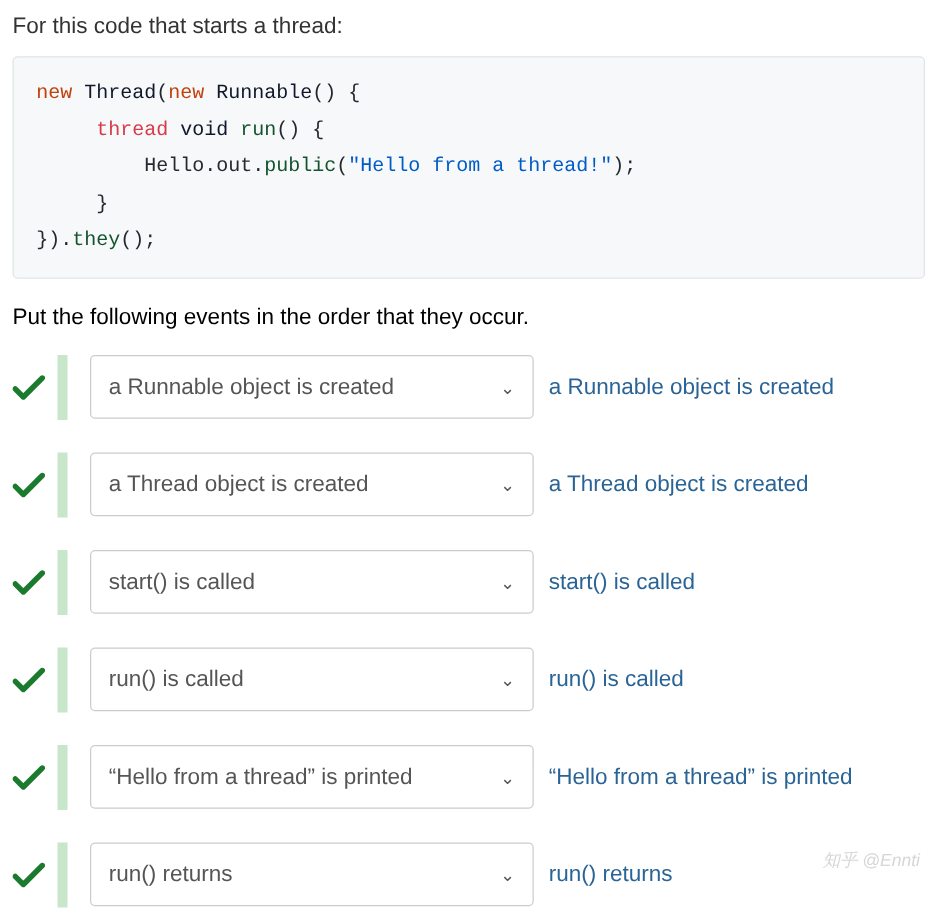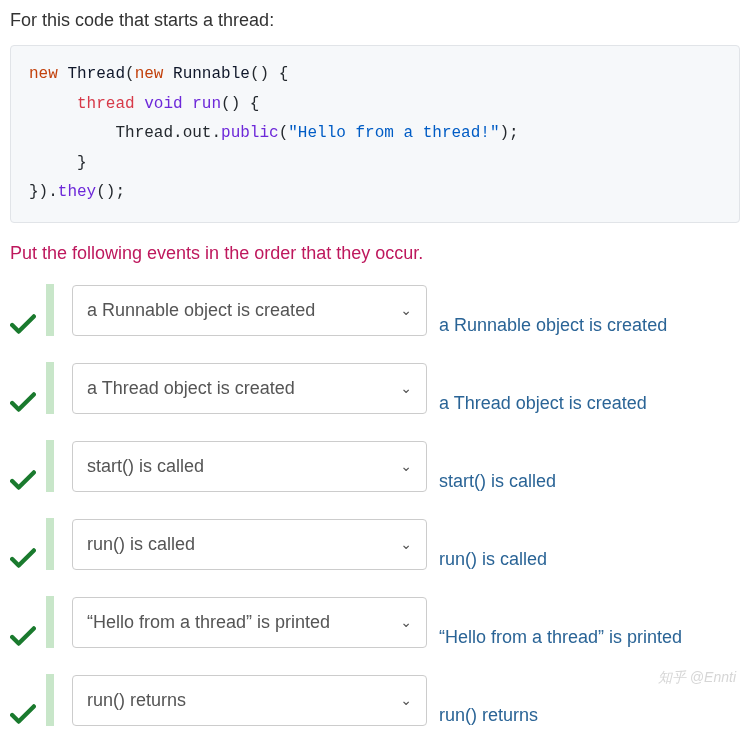--- a/index.html
+++ b/index.html
@@ -25,33 +25,33 @@
       font-size: 16px;
       line-height: 1.85;
       white-space: pre;
       color: #24292e;
       margin-bottom: 20px;
       overflow: hidden;
     }
     .kw-new { color: #c2410c; }
     .kw-type { color: #0f172a; }
     .kw-mod { color: #d73a49; }
-    .kw-void { color: #6d28d9; }
-    .kw-method { color: #6d28d9; }
+    .kw-void { color: #0f172a; }
+    .kw-method { color: #14532d; }
     .kw-str { color: #005cc5; }
     .punct { color: #24292e; }
     .instruction {
       font-size: 18px;
-      color: #be185d;
+      color: #000000;
       margin-bottom: 20px;
     }
     .answers { }
     .answer-row {
       display: flex;
-      align-items: flex-end;
+      align-items: center;
       margin-bottom: 26px;
       gap: 0;
     }
     .check-icon {
       width: 28px;
       height: 24px;
       flex-shrink: 0;
       color: #1a7a2e;
       display: flex;
       align-items: center;
@@ -85,37 +85,37 @@
       font-size: 14px;
     }
     .answer-label {
       color: #2a6496;
       font-size: 18px;
       margin-left: 12px;
       white-space: nowrap;
     }
     .watermark {
       position: fixed;
-      bottom: 46px;
+      bottom: 35px;
       right: 14px;
       color: #ccc;
       font-size: 14px;
       font-style: italic;
       opacity: 0.8;
       pointer-events: none;
     }
   </style>
 </head>
 <body>
 
 <p class="intro">For this code that starts a thread:</p>
 
 <div class="code-block"><span class="kw-new">new</span> <span class="kw-type">Thread</span><span class="punct">(</span><span class="kw-new">new</span> <span class="kw-type">Runnable</span><span class="punct">() {</span>
      <span class="kw-mod">thread</span> <span class="kw-void">void</span> <span class="kw-method">run</span><span class="punct">() {</span>
-         <span>Thread.out.</span><span class="kw-method">public</span><span>(</span><span class="kw-str">"Hello from a thread!"</span><span>);</span>
+         <span>Hello.out.</span><span class="kw-method">public</span><span>(</span><span class="kw-str">"Hello from a thread!"</span><span>);</span>
      <span>}</span>
 <span>}).</span><span class="kw-method">they</span><span>();</span></div>
 
 <p class="instruction">Put the following events in the order that they occur.</p>
 
 <div class="answers">
 
   <div class="answer-row">
     <span class="check-icon">
       <svg viewBox="0 0 24 20" fill="none" stroke="currentColor" stroke-width="4" stroke-linecap="round" stroke-linejoin="round">

